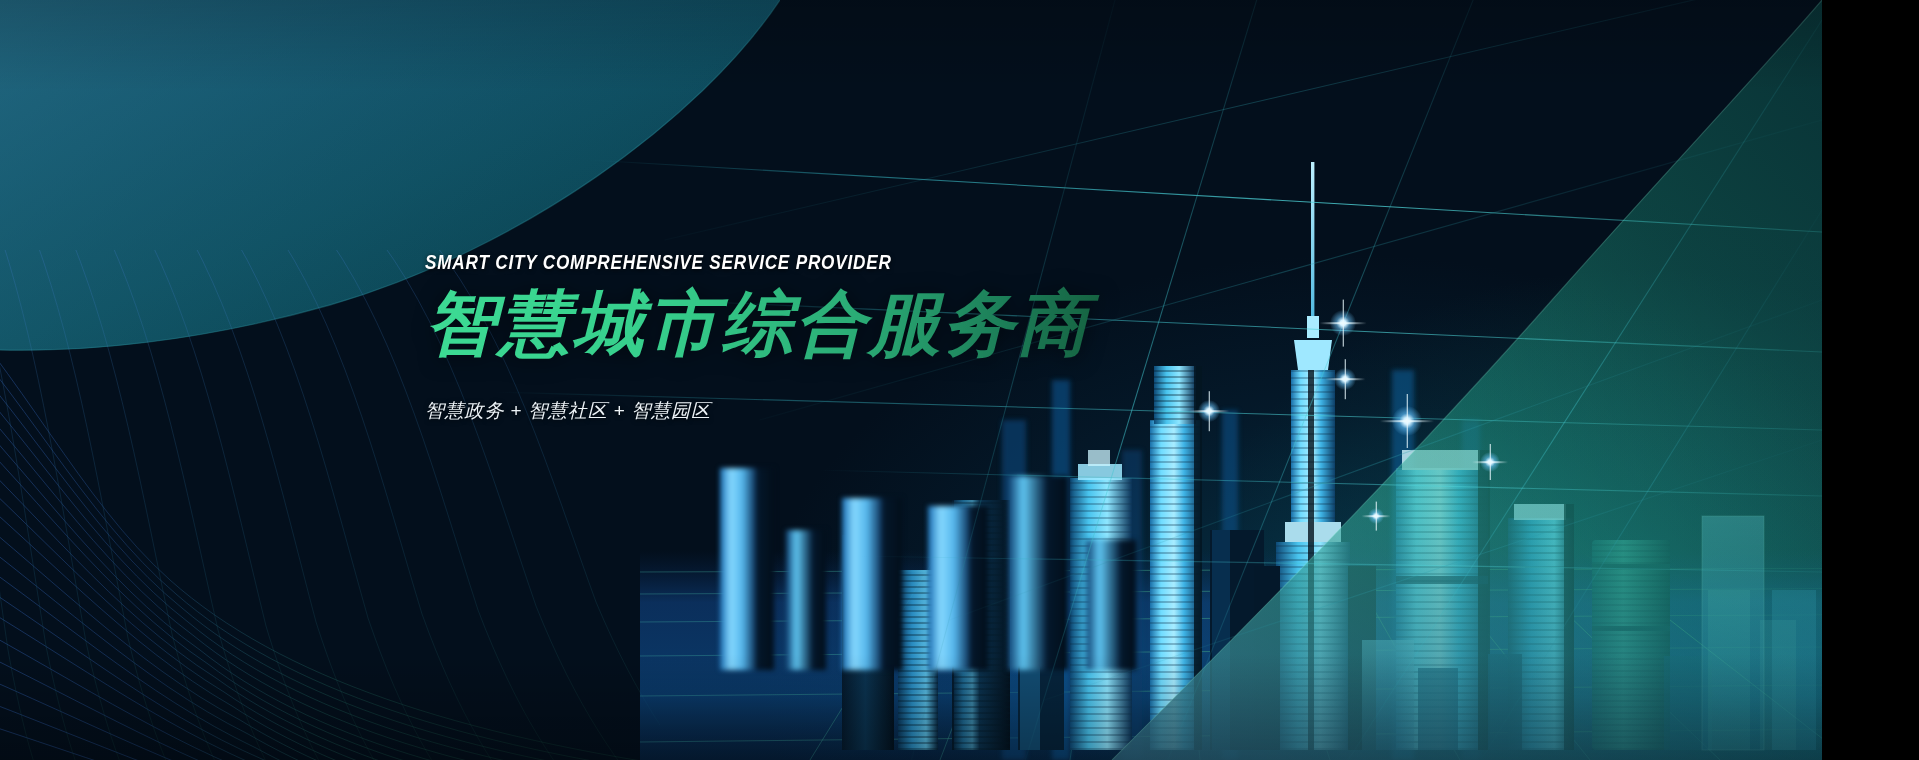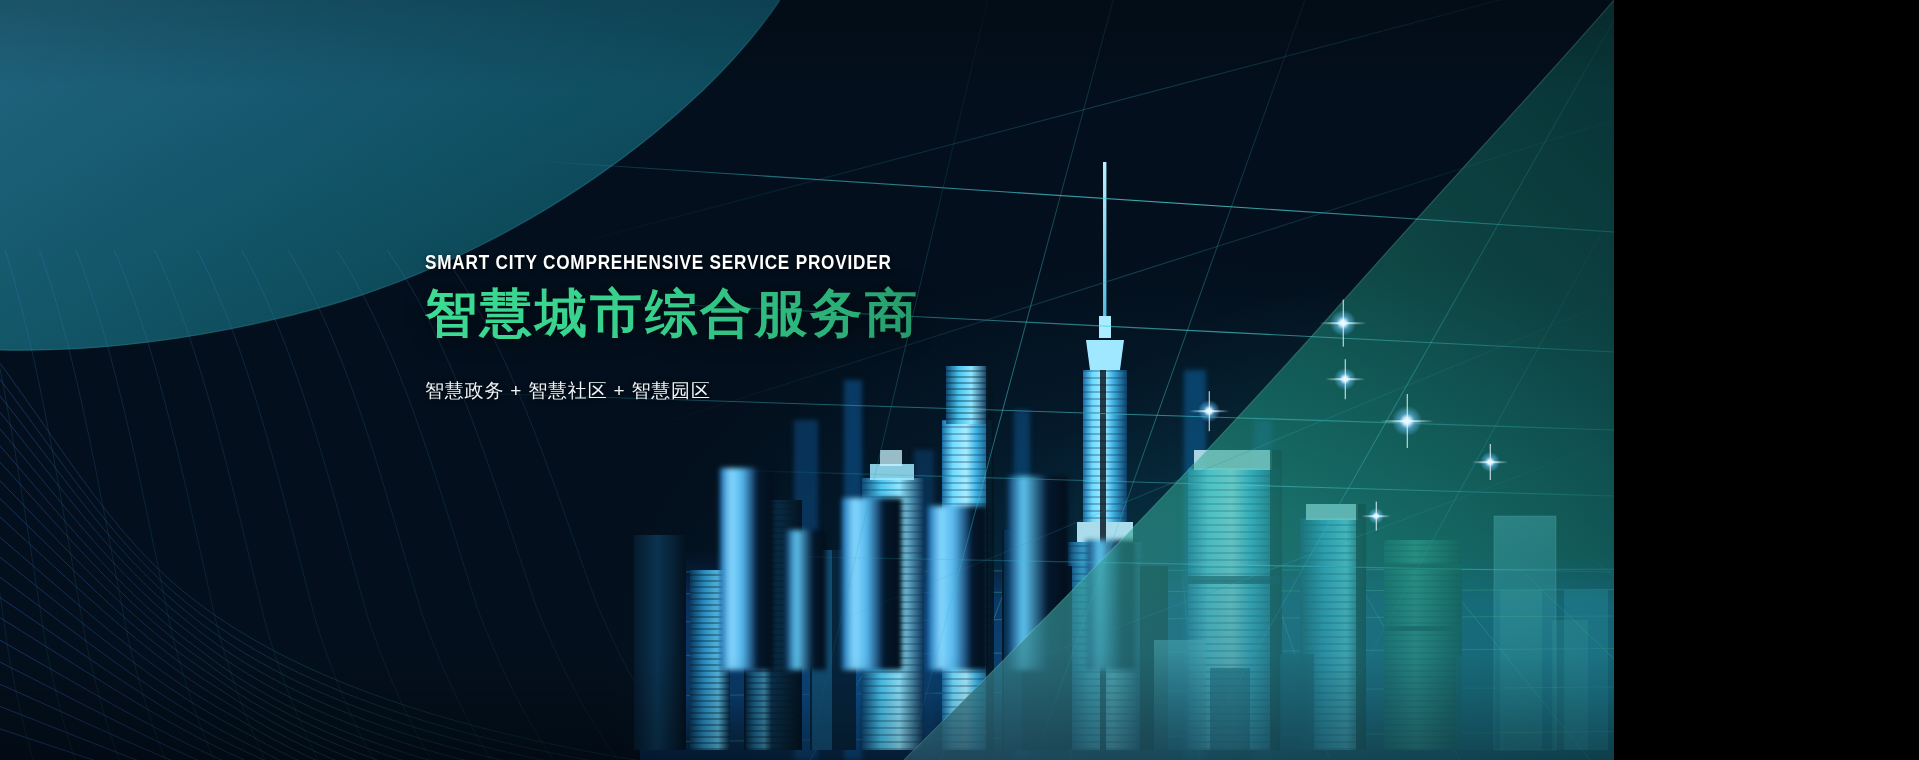--- a/index.html
+++ b/index.html
@@ -1,24 +1,25 @@
 <!DOCTYPE html>
 <html><head>
 <meta charset="utf-8">
 <style>
   * { margin:0; padding:0; box-sizing:border-box; }
   html,body { background:#000; }
 
   .banner{
     position:relative;
-    width:1614px;
+    width:1822px;
     height:760px;
     overflow:hidden;
     background:#030f1c;
     font-family:"Liberation Sans","DejaVu Sans",sans-serif;
+    font-style:italic;
   }
 
   
   .layer{ position:absolute; inset:0; }
 
   
   .bg-base{
     background:
       radial-gradient(1100px 720px at 34% 46%, #0b2147 0%, #071a38 38%, #04102444 68%, #0309170 100%),
       linear-gradient(100deg, #0d2f55 0%, #0a2344 14%, #061832 30%, #041024 52%, #020b18 72%, #01070f 100%);
@@ -94,21 +95,21 @@
     color:#ffffff;
     font-stretch:condensed;
     transform:scaleX(.88);
     transform-origin:left center;
     text-shadow:0 1px 5px rgba(0,0,0,.75);
     white-space:nowrap;
     line-height:1.1;
   }
   .headline{
     margin-top:13px;
-    font-size:52px;
+    font-size:71px;
     font-weight:bold;
     line-height:1.06;
     letter-spacing:3px;
     white-space:nowrap;
     background:linear-gradient(95deg,#3ddb94 0%,#36cf8c 34%,#2aab75 64%,#1b7b56 86%,#15603f 100%);
     -webkit-background-clip:text;
     background-clip:text;
     color:transparent;
     -webkit-text-fill-color:transparent;
     filter:drop-shadow(0 2px 10px rgba(0,0,0,.55));

